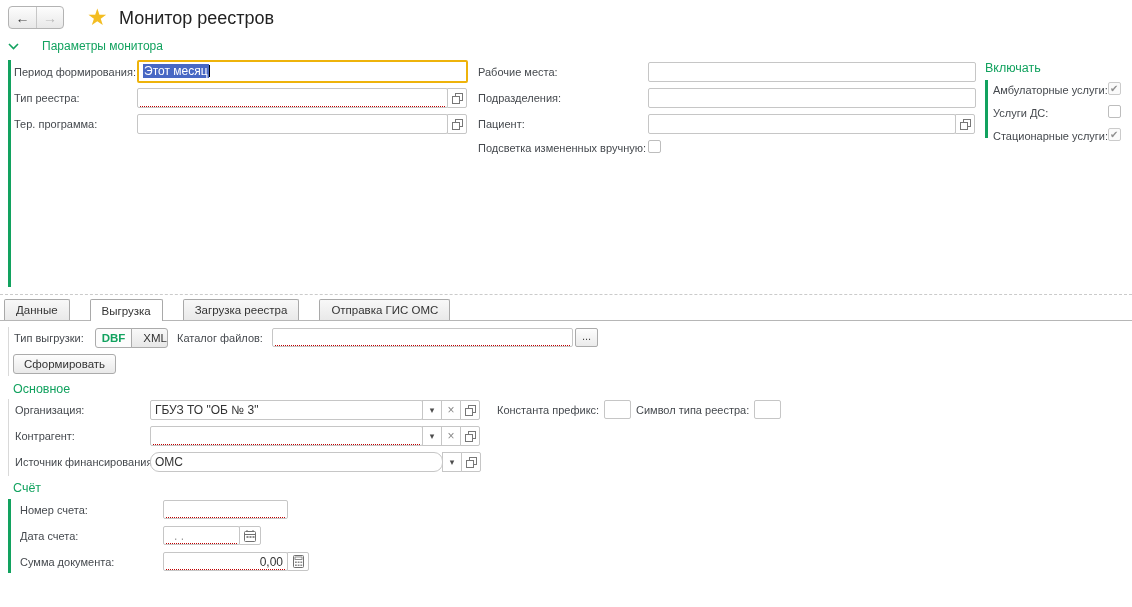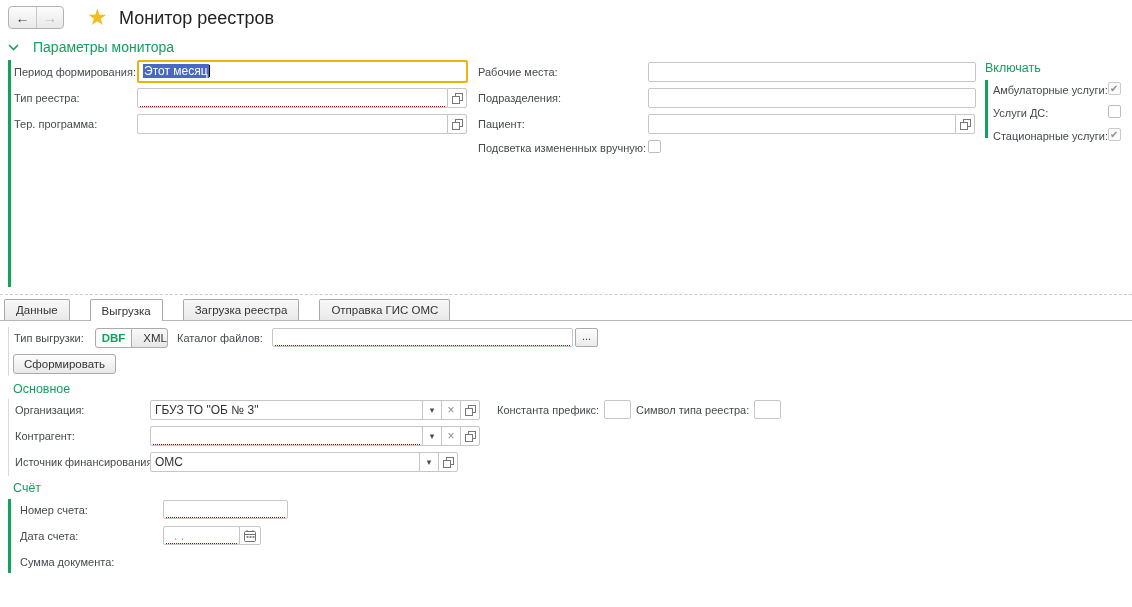--- a/index.html
+++ b/index.html
@@ -9,21 +9,21 @@
 
   
   .navgroup { position:absolute; display:flex; border:1px solid #b3b3b3; border-radius:4px; overflow:hidden; background:linear-gradient(#fdfdfd,#e8e8e8); height:23px; }
   .navbtn { width:27px; display:flex; align-items:center; justify-content:center; font-size:14px; color:#3c3c3c; cursor:pointer; }
   .navbtn + .navbtn { border-left:1px solid #c7c7c7; }
   .navbtn.disabled { color:#b9b9b9; }
   .star { position:absolute; font-size:23px; color:#f3bd22; line-height:24px; cursor:pointer; }
   .title { position:absolute; font-size:18px; color:#222; white-space:nowrap; }
 
   
-  .grp-toggle { position:absolute; display:flex; align-items:center; gap:14px; color:#12a25f; font-size:14px; cursor:pointer; white-space:nowrap; }
+  .grp-toggle { position:absolute; display:flex; align-items:center; gap:23px; color:#12a25f; font-size:12px; cursor:pointer; white-space:nowrap; }
   .vbar { position:absolute; width:3px; background:#12a25f; }
   .vbar.faint { width:1px; background:#d9d9d9; }
   .ghead { position:absolute; color:#12a25f; font-size:12.5px; white-space:nowrap; }
 
   .lbl { position:absolute; font-size:11px; color:#45494e; white-space:nowrap; }
 
   
   .field { position:relative; height:20px; border:1px solid #c6c6c6; border-radius:2px; background:#fff; font-size:12px; color:#333; line-height:18px; padding:0 4px; white-space:nowrap; overflow:hidden; }
   .abs { position:absolute; }
   .fieldgrp { position:absolute; display:flex; align-items:stretch; }
@@ -227,21 +227,21 @@
     <button class="fbtn">
         <svg width="11" height="11" viewBox="0 0 11 11">
           <rect x="3.5" y="0.5" width="7" height="7" fill="none" stroke="#777"></rect>
           <rect x="0.5" y="3.5" width="7" height="7" fill="#fff" stroke="#777"></rect>
         </svg>
       </button>
   </div>
 
   <div class="lbl" style="left:15px;top:456px;">Источник финансирования:</div>
   <div class="fieldgrp" style="left:150px;top:452px;">
-    <div class="field" style="width:270px;">ОМС</div>
+    <div class="field" style="width:293px;border-radius:9px;">ОМС</div>
     <button class="fbtn">
         <span class="dd">▾</span>
       </button>
     <button class="fbtn">
         <svg width="11" height="11" viewBox="0 0 11 11">
           <rect x="3.5" y="0.5" width="7" height="7" fill="none" stroke="#777"></rect>
           <rect x="0.5" y="3.5" width="7" height="7" fill="#fff" stroke="#777"></rect>
         </svg>
       </button>
   </div>
@@ -262,14 +262,29 @@
           <line x1="3" y1="0" x2="3" y2="2" stroke="#707070"></line>
           <line x1="9" y1="0" x2="9" y2="2" stroke="#707070"></line>
           <rect x="2.5" y="6" width="2" height="2" fill="#8a8a8a"></rect>
           <rect x="5.5" y="6" width="2" height="2" fill="#8a8a8a"></rect>
           <rect x="8.5" y="6" width="2" height="2" fill="#8a8a8a"></rect>
         </svg>
     </button>
   </div>
 
   <div class="lbl" style="left:20px;top:556px;">Сумма документа:</div>
+  <div class="fieldgrp" style="left:163px;top:552px;">
+    <div class="field req amount" style="width:125px;height:19px;">0,00</div>
+    <button class="fbtn" style="height:19px;width:22px;">
+      <svg width="11" height="13" viewBox="0 0 11 13">
+          <rect x="0.5" y="0.5" width="10" height="12" rx="1" fill="none" stroke="#707070"></rect>
+          <rect x="2" y="2" width="7" height="2.5" fill="none" stroke="#707070" stroke-width="0.8"></rect>
+          <rect x="2" y="6.5" width="1.8" height="1.5" fill="#8a8a8a"></rect>
+          <rect x="4.7" y="6.5" width="1.8" height="1.5" fill="#8a8a8a"></rect>
+          <rect x="7.4" y="6.5" width="1.8" height="1.5" fill="#8a8a8a"></rect>
+          <rect x="2" y="9.5" width="1.8" height="1.5" fill="#8a8a8a"></rect>
+          <rect x="4.7" y="9.5" width="1.8" height="1.5" fill="#8a8a8a"></rect>
+          <rect x="7.4" y="9.5" width="1.8" height="1.5" fill="#8a8a8a"></rect>
+        </svg>
+    </button>
+  </div>
 
 </div>
 
 </body></html>

